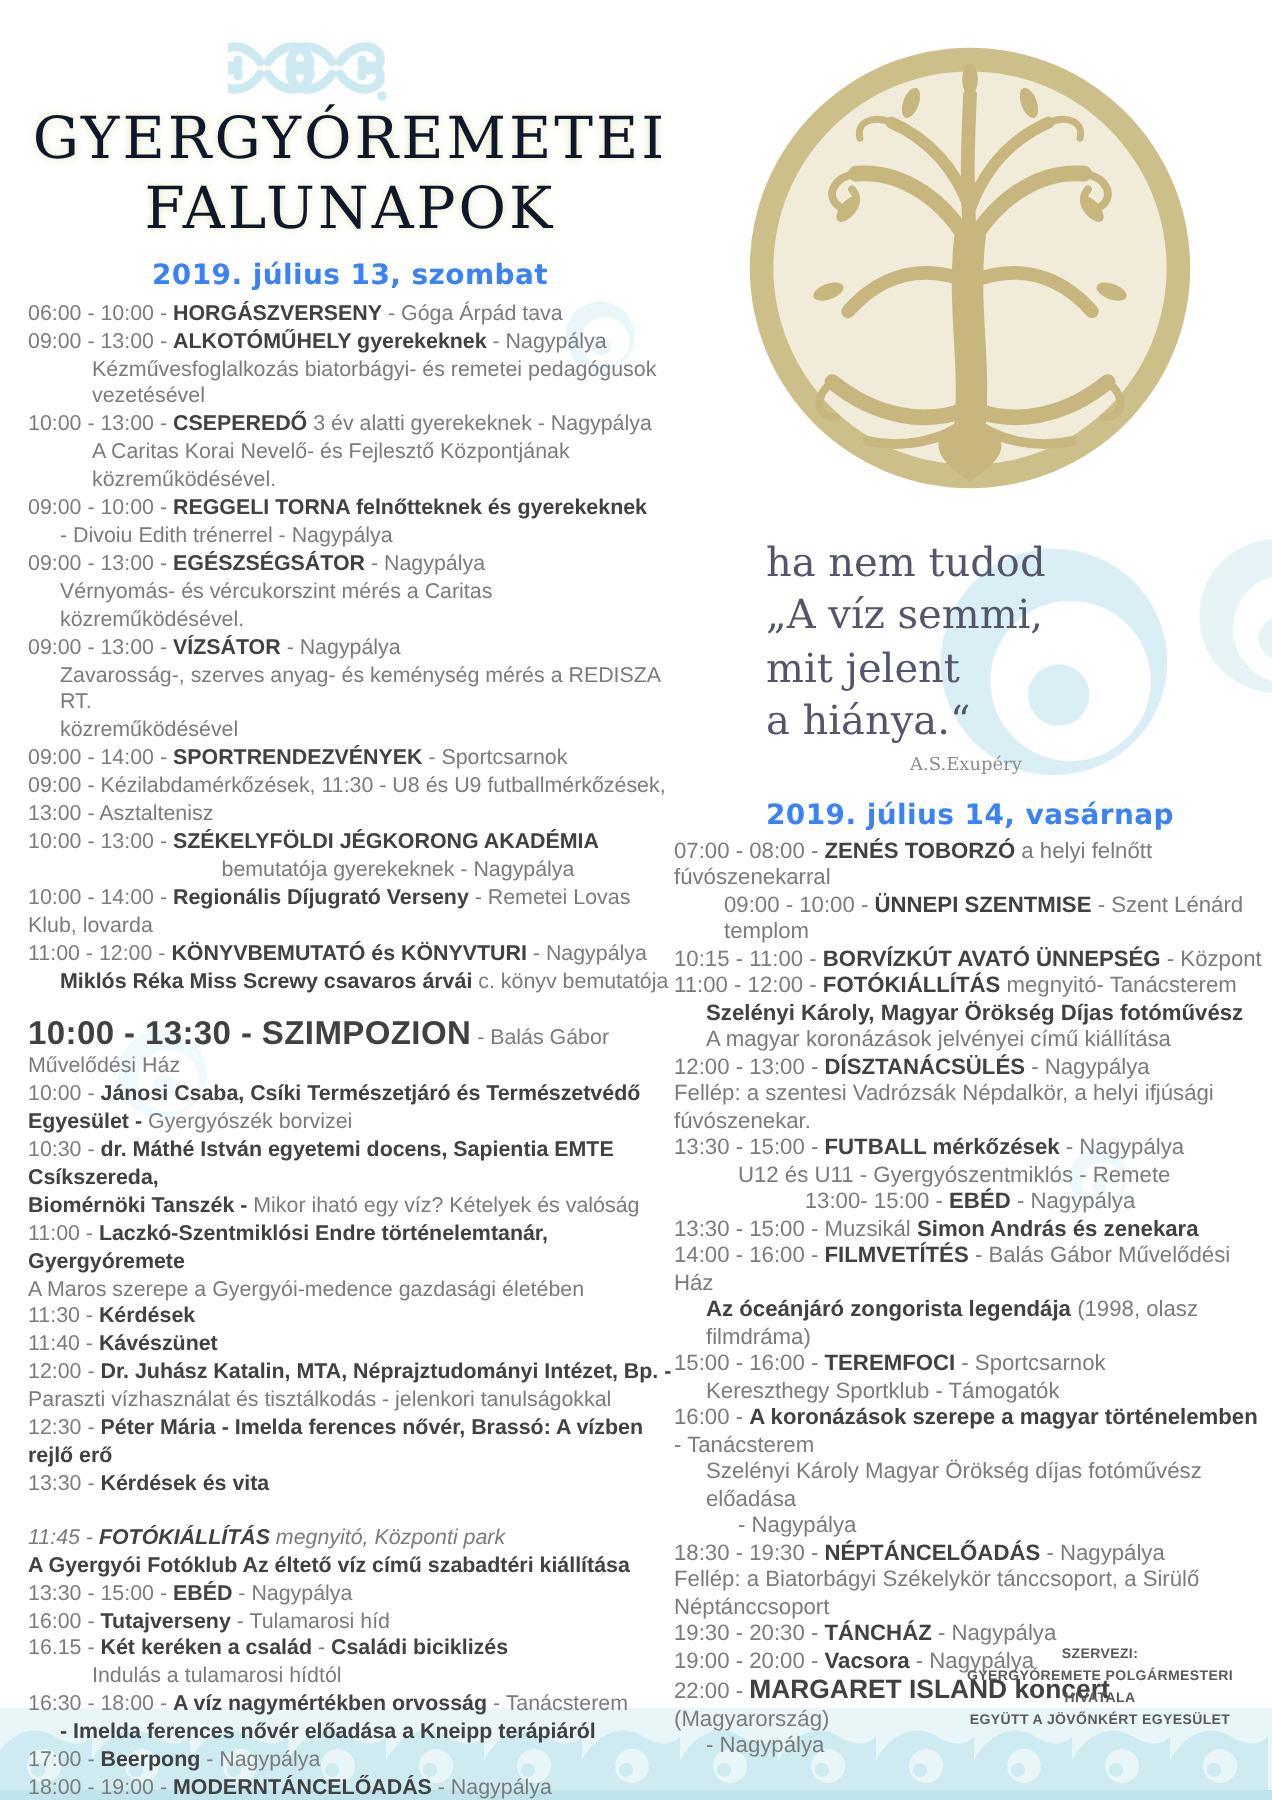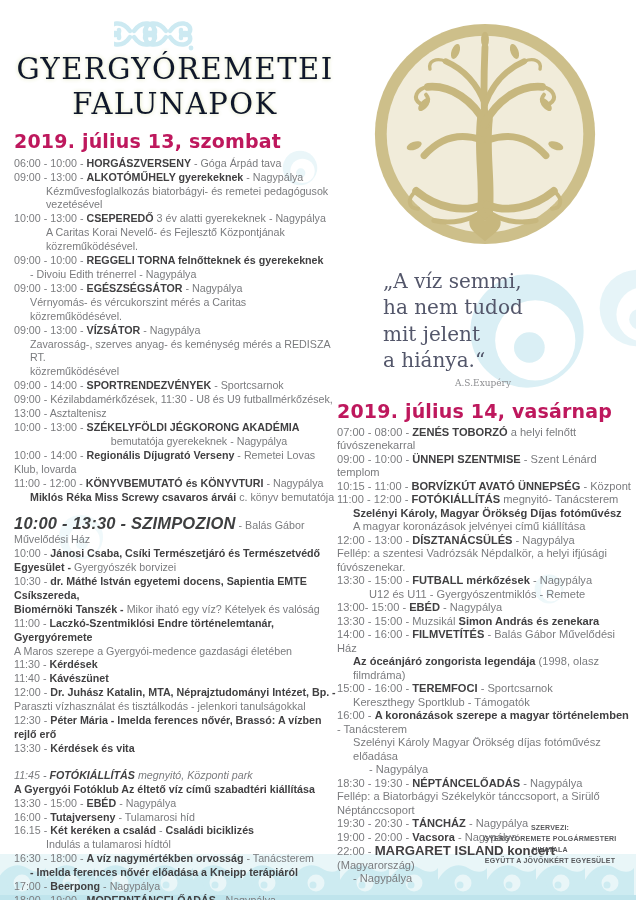--- a/index.html
+++ b/index.html
@@ -4,32 +4,32 @@
 <style>
   html,body{margin:0;padding:0;background:#ffffff;}
   .poster{position:relative;width:636px;height:900px;background:#ffffff;overflow:hidden;
           font-family:"Liberation Sans",sans-serif;}
   .deco{position:absolute;z-index:0;}
   .col{position:absolute;z-index:2;}
 
   
   .title{font-family:"DejaVu Serif",serif;font-size:29px;color:#0f172a;text-align:center;
          line-height:1.22;letter-spacing:1.5px;text-shadow:0 0 4px rgba(223,228,180,.95);}
-  .date-heading{font-size:19px;font-weight:bold;color:#be185d;text-align:left;
+  .date-heading{font-size:14px;font-weight:bold;color:#3b82f6;text-align:center;
                 font-family:"DejaVu Sans",sans-serif;letter-spacing:.2px;}
 
   
   .sched{margin-top:5px;font-size:10.7px;line-height:13.9px;color:#7a7b7e;}
   .sched-sun{margin-top:4px;font-size:11.1px;line-height:13.5px;color:#7a7b7e;}
   .item.gap{margin-top:13px;}
   .line{white-space:normal;}
   .s-g{color:#7a7b7e;font-weight:400;}
   .s-b{color:#414042;font-weight:bold;}
   .s-L{color:#414042;font-weight:bold;font-size:13.2px;}
-  .s-XL{color:#3f4041;font-weight:bold;font-size:16.5px;letter-spacing:.2px;font-style:italic;}
+  .s-XL{color:#3f4041;font-weight:bold;font-size:16.5px;letter-spacing:.2px;}
 
   
   .quote{position:relative;z-index:2;margin:18px 0 0 46px;font-family:"DejaVu Serif",serif;
          font-size:20px;line-height:1.32;color:#53566a;}
   .quote-author{margin:4px 0 0 118px;font-size:9px;color:#8c8d90;font-family:"DejaVu Serif",serif;}
 
   
   .organizer{position:absolute;z-index:3;left:470px;top:823px;width:160px;text-align:center;
              font-size:7px;font-weight:bold;color:#58595c;line-height:1.55;letter-spacing:.2px;}
 
@@ -219,53 +219,53 @@
         <ellipse cx="62" cy="-30" rx="4" ry="8" transform="rotate(-40 62 -30)"></ellipse>
         <ellipse cx="-30" cy="-84" rx="4" ry="8" transform="rotate(20 -30 -84)"></ellipse>
         <ellipse cx="30" cy="-84" rx="4" ry="8" transform="rotate(-20 30 -84)"></ellipse>
         <ellipse cx="0" cy="-96" rx="4" ry="8"></ellipse>
         <ellipse cx="-72" cy="12" rx="4" ry="8" transform="rotate(70 -72 12)"></ellipse>
         <ellipse cx="72" cy="12" rx="4" ry="8" transform="rotate(-70 72 12)"></ellipse>
       </g>
     </svg>
 
     <div class="quote">
+      <div>ha nem tudod</div>
       <div>„A víz semmi,</div>
-      <div>ha nem tudod</div>
       <div>mit jelent</div>
       <div>a hiánya.“</div>
     </div>
     <div class="quote-author">A.S.Exupéry</div>
 
     <div class="date-heading" style="margin-top:12px;">2019. július 14, vasárnap</div>
     <div class="sched-sun">
         <div class="item">
           <div class="line" style="padding-left: 0px;"><span class="s-g">07:00 - 08:00 - </span><span class="s-b">ZENÉS TOBORZÓ</span><span class="s-g"> a helyi felnőtt fúvószenekarral</span></div>
         </div>
         <div class="item">
-          <div class="line" style="padding-left: 0px;"><span class="s-g">09:00 - 10:00 - </span><span class="s-b">ÜNNEPI SZENTMISE</span><span class="s-g"> - Szent Lénárd templom</span></div>
+          <div class="line" style="padding-left: 0px; margin-left: 25px;"><span class="s-g">09:00 - 10:00 - </span><span class="s-b">ÜNNEPI SZENTMISE</span><span class="s-g"> - Szent Lénárd templom</span></div>
         </div>
         <div class="item">
           <div class="line" style="padding-left: 0px;"><span class="s-g">10:15 - 11:00 - </span><span class="s-b">BORVÍZKÚT AVATÓ ÜNNEPSÉG</span><span class="s-g"> - Központ</span></div>
         </div>
         <div class="item">
           <div class="line" style="padding-left: 0px;"><span class="s-g">11:00 - 12:00 - </span><span class="s-b">FOTÓKIÁLLÍTÁS</span><span class="s-g"> megnyitó- Tanácsterem</span></div>
           <div class="line" style="padding-left: 16px;"><span class="s-b">Szelényi Károly, Magyar Örökség Díjas fotóművész</span></div>
           <div class="line" style="padding-left: 16px;"><span class="s-g">A magyar koronázások jelvényei című kiállítása</span></div>
         </div>
         <div class="item">
           <div class="line" style="padding-left: 0px;"><span class="s-g">12:00 - 13:00 - </span><span class="s-b">DÍSZTANÁCSÜLÉS</span><span class="s-g"> - Nagypálya</span></div>
           <div class="line" style="padding-left: 0px;"><span class="s-g">Fellép: a szentesi Vadrózsák Népdalkör, a helyi ifjúsági fúvószenekar.</span></div>
         </div>
         <div class="item">
           <div class="line" style="padding-left: 0px;"><span class="s-g">13:30 - 15:00 - </span><span class="s-b">FUTBALL mérkőzések</span><span class="s-g"> - Nagypálya</span></div>
           <div class="line" style="padding-left: 32px;"><span class="s-g">U12 és U11 - Gyergyószentmiklós - Remete</span></div>
         </div>
         <div class="item">
-          <div class="line" style="padding-left: 0px;"><span class="s-g">13:00- 15:00 - </span><span class="s-b">EBÉD</span><span class="s-g"> - Nagypálya</span></div>
+          <div class="line" style="padding-left: 0px; text-align: center;"><span class="s-g">13:00- 15:00 - </span><span class="s-b">EBÉD</span><span class="s-g"> - Nagypálya</span></div>
         </div>
         <div class="item">
           <div class="line" style="padding-left: 0px;"><span class="s-g">13:30 - 15:00 - Muzsikál </span><span class="s-b">Simon András és zenekara</span></div>
         </div>
         <div class="item">
           <div class="line" style="padding-left: 0px;"><span class="s-g">14:00 - 16:00 - </span><span class="s-b">FILMVETÍTÉS</span><span class="s-g"> - Balás Gábor Művelődési Ház</span></div>
           <div class="line" style="padding-left: 16px;"><span class="s-b">Az óceánjáró zongorista legendája</span><span class="s-g"> (1998, olasz filmdráma)</span></div>
         </div>
         <div class="item">
           <div class="line" style="padding-left: 0px;"><span class="s-g">15:00 - 16:00 - </span><span class="s-b">TEREMFOCI</span><span class="s-g"> - Sportcsarnok</span></div>

